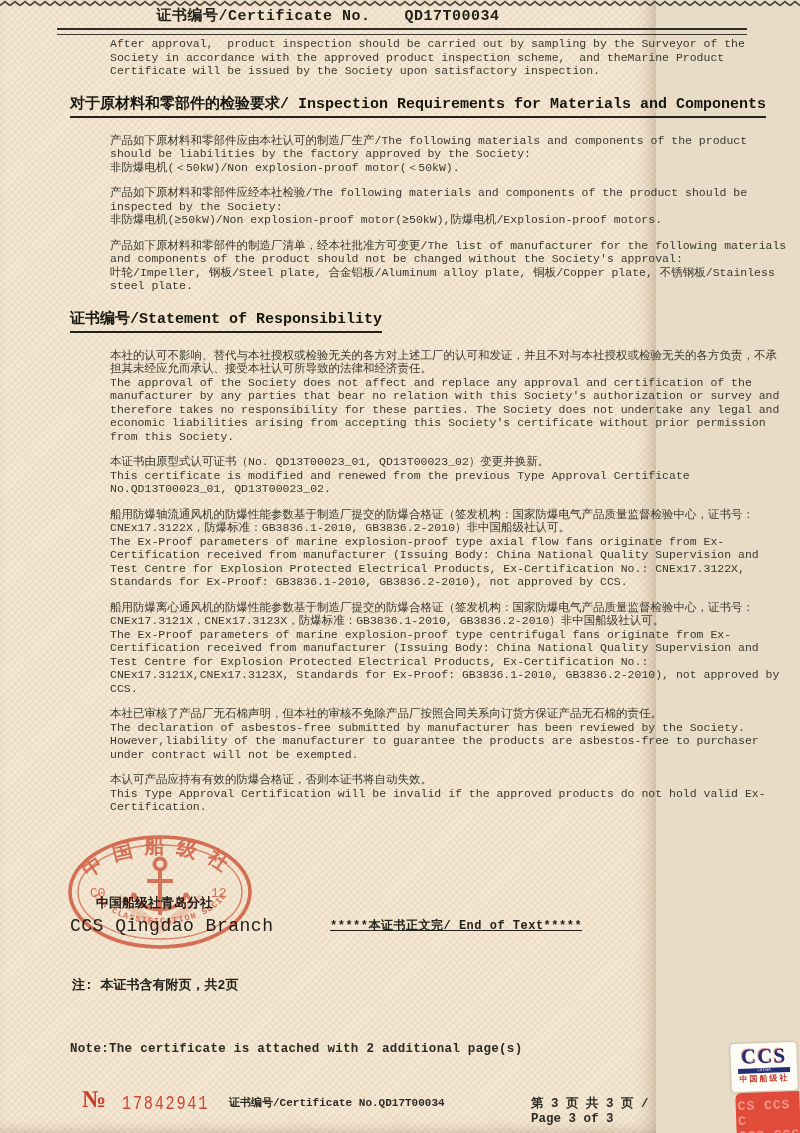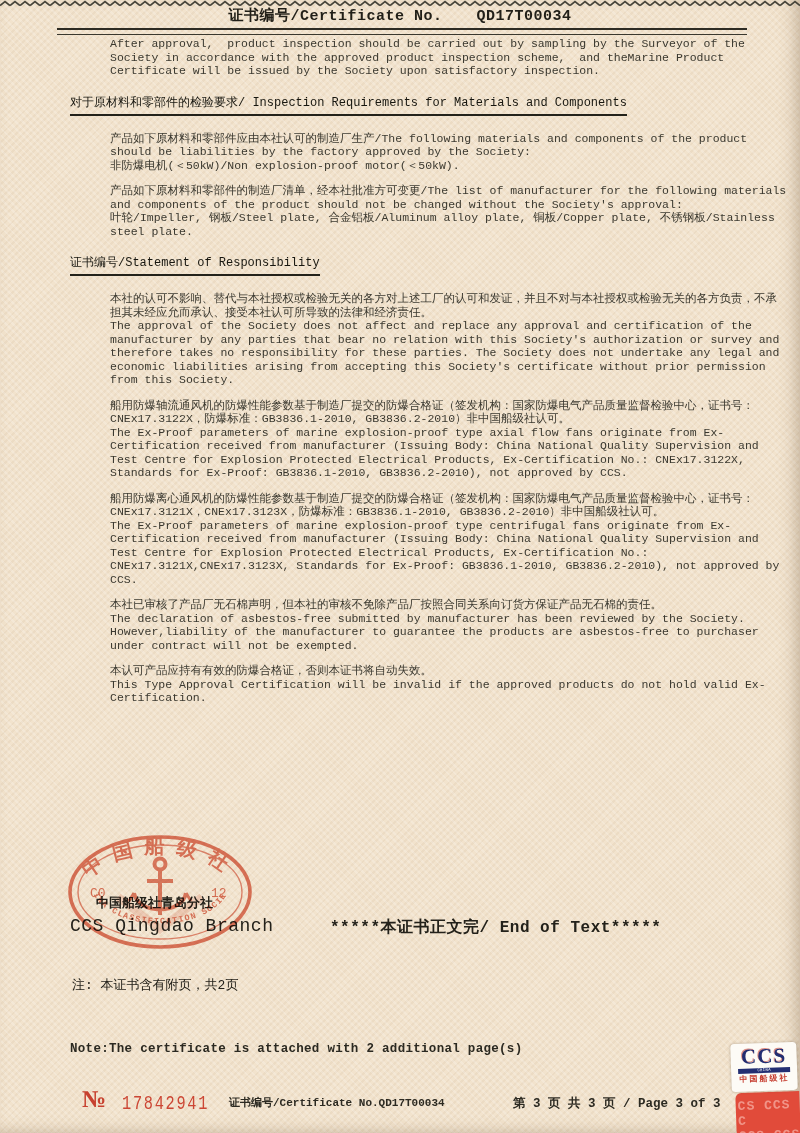--- a/index.html
+++ b/index.html
@@ -2,21 +2,21 @@
 <html><head>
 <meta charset="utf-8">
 <style>
   html,body{margin:0;padding:0;}
   body{
     width:800px;height:1133px;overflow:hidden;
     font-family:"Liberation Mono","DejaVu Sans Mono",monospace;
     background:#e9dcc6;
   }
   .page{
-    position:relative;width:800px;height:1133px;
+    position:relative;width:656px;height:1133px;
     background:
       repeating-linear-gradient(45deg, rgba(255,255,255,.18) 0 2px, rgba(0,0,0,0) 2px 5px),
       repeating-linear-gradient(-45deg, rgba(199,173,140,.14) 0 2px, rgba(0,0,0,0) 2px 5px),
       #f2e3cd;
     box-shadow: inset -14px 0 18px -10px rgba(120,95,70,.35), inset 0 -10px 16px -10px rgba(120,95,70,.3);
     color:#35332a;
   }
   .zigzag{position:absolute;top:0;left:0;display:block;}
   .hdr{
     position:absolute;top:6px;left:0;width:100%;text-align:center;
@@ -24,36 +24,36 @@
   }
   .hdr .hv{margin-left:34px;}
   .rule{position:absolute;top:28px;left:57px;width:690px;height:4px;
     border-top:2px solid #2e2c24;border-bottom:1px solid #3a382e;}
   .content{position:absolute;top:37px;left:0;width:800px;padding:0 12px 0 110px;box-sizing:border-box;}
   .para{
     margin:0 0 12px 0;font-size:11.5px;line-height:13.5px;color:#3a382f;
     white-space:pre-wrap;word-break:break-word;
   }
   h3.sec{
-    margin:16px 0 16px -40px;font-size:12px;color:#17160f;font-weight:normal;
+    margin:16px 0 16px -40px;font-size:15px;color:#17160f;font-weight:bold;
   }
   h3.sec span{display:inline-block;border-bottom:2px solid #23221a;padding-bottom:3px;}
   .issuer-cn{position:absolute;left:72px;top:894px;font-size:13px;font-weight:bold;color:#23211a;z-index:2;padding-left:24px;}
   .issuer-en{position:absolute;left:70px;top:916px;font-size:18px;font-weight:normal;color:#23211a;z-index:2;letter-spacing:.5px;}
-  .endtext{position:absolute;left:330px;top:917px;font-size:16px;font-weight:bold;color:#23211a;letter-spacing:.5px;}
-  .note-cn{position:absolute;left:72px;top:976px;font-size:13px;font-weight:normal;color:#23211a;}
+  .endtext{position:absolute;left:330px;top:917px;font-size:12px;font-weight:bold;color:#23211a;letter-spacing:.5px;text-decoration:underline;}
+  .note-cn{position:absolute;left:72px;top:976px;font-size:13px;font-weight:bold;color:#23211a;}
   .note-en{position:absolute;left:70px;top:1012px;font-size:12.5px;font-weight:bold;color:#2b2921;letter-spacing:.3px;margin-top:30px;}
   .seal{position:absolute;left:64px;top:831px;width:192px;height:122px;z-index:5;
     mix-blend-mode:multiply;opacity:.88;pointer-events:none;}
   .footer-serial-prefix{position:absolute;left:82px;top:1086px;color:#c7412f;
     font-family:"Liberation Serif","DejaVu Serif",serif;font-size:24px;font-weight:bold;}
   .footer-serial{position:absolute;left:122px;top:1092px;color:#cc4634;font-size:18px;
     letter-spacing:2px;transform:scaleX(.85) scaleY(1.15);transform-origin:left top;}
   .footer-cert{position:absolute;left:229px;top:1095px;font-size:11px;font-weight:bold;color:#2c2a22;}
-  .footer-page{position:absolute;left:513px;top:1095px;font-size:12.5px;font-weight:bold;color:#2c2a22;}
+  .footer-page{position:absolute;left:531px;top:1095px;font-size:12.5px;font-weight:bold;color:#2c2a22;}
   .ccscard{
     position:absolute;left:731px;top:1043px;width:66px;height:48px;background:#fdfbf6;
     border-radius:4px;transform:rotate(-2deg);box-shadow:0 0 3px rgba(90,70,50,.4);
     z-index:3;text-align:center;overflow:hidden;
   }
   .ccs-word{font-family:"Liberation Serif","DejaVu Serif",serif;font-weight:bold;font-size:21px;
     line-height:21px;color:#232e72;margin-top:3px;letter-spacing:1px;
     text-shadow:-1px -1px 0 rgba(196,55,42,.55);}
   .ccs-bar{height:5px;background:#232e72;margin:1px 7px 1px 7px;color:#fff;font-size:4px;
     line-height:5px;overflow:hidden;letter-spacing:.3px;}
@@ -83,27 +83,31 @@
     <span>证书编号/Certificate No.</span><span class="hv">QD17T00034</span>
   </div>
   <div class="rule"></div>
 
   <div class="content">
     <p class="para">After approval,  product inspection should be carried out by sampling by the Surveyor of the Society in accordance with the approved product inspection scheme,  and theMarine Product Certificate will be issued by the Society upon satisfactory inspection.</p>
 
     <h3 class="sec"><span>对于原材料和零部件的检验要求/ Inspection Requirements for Materials and Components</span></h3>
     <p class="para">产品如下原材料和零部件应由本社认可的制造厂生产/The following materials and components of the product should be liabilities by the factory approved by the Society:
 非防爆电机(＜50kW)/Non explosion-proof motor(＜50kW).</p>
+    <p class="para">产品如下原材料和零部件应经本社检验/The following materials and components of the product should be inspected by the Society:
+非防爆电机(≥50kW)/Non explosion-proof motor(≥50kW),防爆电机/Explosion-proof motors.</p>
     <p class="para">产品如下原材料和零部件的制造厂清单，经本社批准方可变更/The list of manufacturer for the following materials and components of the product should not be changed without the Society's approval:
 叶轮/Impeller, 钢板/Steel plate, 合金铝板/Aluminum alloy plate, 铜板/Copper plate, 不锈钢板/Stainless steel plate.</p>
 
     <h3 class="sec"><span>证书编号/Statement of Responsibility</span></h3>
     <p class="para">本社的认可不影响、替代与本社授权或检验无关的各方对上述工厂的认可和发证，并且不对与本社授权或检验无关的各方负责，不承担其未经应允而承认、接受本社认可所导致的法律和经济责任。
 The approval of the Society does not affect and replace any approval and certification of the manufacturer by any parties that bear no relation with this Society's authorization or survey and therefore takes no responsibility for these parties. The Society does not undertake any legal and economic liabilities arising from accepting this Society's certificate without prior permission from this Society.</p>
 
+    <p class="para">本证书由原型式认可证书（No. QD13T00023_01, QD13T00023_02）变更并换新。
+This certificate is modified and renewed from the previous Type Approval Certificate No.QD13T00023_01, QD13T00023_02.</p>
     <p class="para">船用防爆轴流通风机的防爆性能参数基于制造厂提交的防爆合格证（签发机构：国家防爆电气产品质量监督检验中心，证书号：CNEx17.3122X，防爆标准：GB3836.1-2010, GB3836.2-2010）非中国船级社认可。
 The Ex-Proof parameters of marine explosion-proof type axial flow fans originate from Ex-Certification received from manufacturer (Issuing Body: China National Quality Supervision and Test Centre for Explosion Protected Electrical Products, Ex-Certification No.: CNEx17.3122X, Standards for Ex-Proof: GB3836.1-2010, GB3836.2-2010), not approved by CCS.</p>
     <p class="para">船用防爆离心通风机的防爆性能参数基于制造厂提交的防爆合格证（签发机构：国家防爆电气产品质量监督检验中心，证书号：CNEx17.3121X，CNEx17.3123X，防爆标准：GB3836.1-2010, GB3836.2-2010）非中国船级社认可。
 The Ex-Proof parameters of marine explosion-proof type centrifugal fans originate from Ex-Certification received from manufacturer (Issuing Body: China National Quality Supervision and Test Centre for Explosion Protected Electrical Products, Ex-Certification No.: CNEx17.3121X,CNEx17.3123X, Standards for Ex-Proof: GB3836.1-2010, GB3836.2-2010), not approved by CCS.</p>
     <p class="para">本社已审核了产品厂无石棉声明，但本社的审核不免除产品厂按照合同关系向订货方保证产品无石棉的责任。
 The declaration of asbestos-free submitted by manufacturer has been reviewed by the Society. However,liability of the manufacturer to guarantee the products are asbestos-free to purchaser under contract will not be exempted.</p>
     <p class="para">本认可产品应持有有效的防爆合格证，否则本证书将自动失效。
 This Type Approval Certification will be invalid if the approved products do not hold valid Ex-Certification.</p>
   </div>
 

